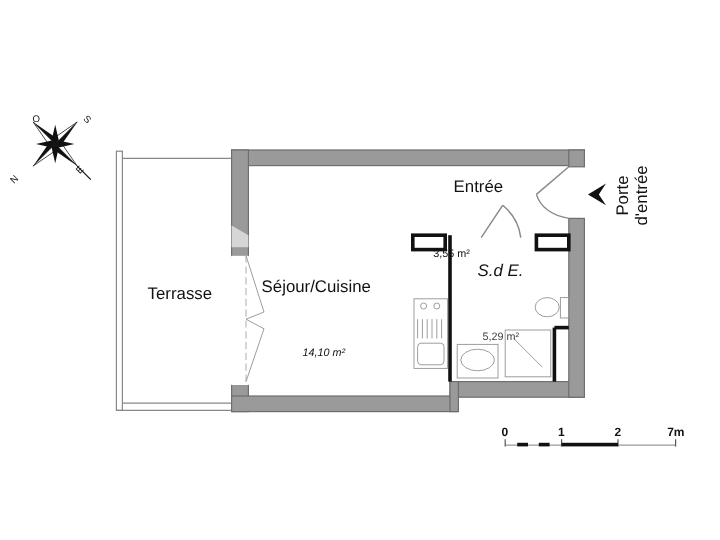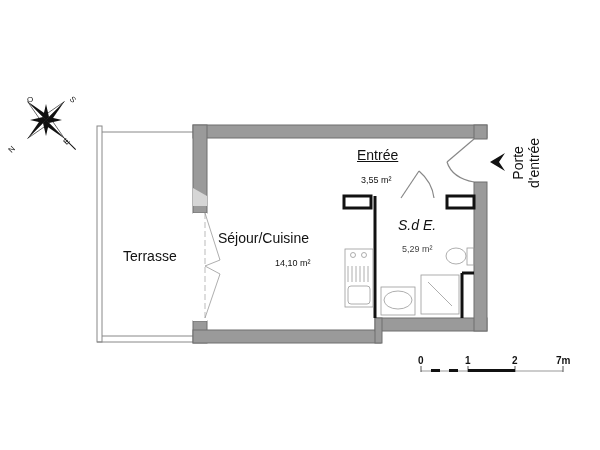--- a/index.html
+++ b/index.html
@@ -1,20 +1,20 @@
 <!DOCTYPE html>
 <html><head>
 <meta charset="utf-8">
 <style>
   html, body { margin:0; padding:0; background:#ffffff; }
   body { width:600px; height:450px; position:relative; overflow:hidden; font-family:"Liberation Sans", sans-serif; }
   svg { position:absolute; left:0; top:0; }
   .lbl { position:absolute; color:#111; white-space:nowrap; font-family:"Liberation Sans", sans-serif; }
   .room { font-size:14px; }
-  .area { font-size:9px; }
+  .area { font-size:9px;margin-top:31px; }
   .compass-l { position:absolute; font-size:8px; color:#111; font-family:"Liberation Sans", sans-serif; }
   .scale-t { position:absolute; font-size:10px; font-weight:bold; color:#111; font-family:"Liberation Sans", sans-serif; }
   .porte { position:absolute; font-size:14px; transform:rotate(-90deg); transform-origin:left top; line-height:16px; text-align:center; color:#111; }
 </style>
 </head>
 <body>
 
 <svg width="600" height="450" viewBox="0 0 600 450">
 
   <g fill="none" stroke="#888" stroke-width="1">
@@ -119,24 +119,24 @@
     <rect x="449" y="369" width="9" height="3" fill="#111"></rect>
     <rect x="468" y="369" width="47" height="3" fill="#111"></rect>
   </g>
 </svg>
 
 <div class="compass-l" style="left:27px;top:95px;">O</div>
 <div class="compass-l" style="left:70px;top:95px;transform:rotate(45deg);">S</div>
 <div class="compass-l" style="left:64px;top:137px;transform:rotate(-45deg);">E</div>
 <div class="compass-l" style="left:9px;top:145px;transform:rotate(-45deg);">N</div>
 
-<div class="lbl room" style="left:123px;top:248px;text-align:right;">Terrasse</div>
+<div class="lbl room" style="left:123px;top:236px;text-align:right;">Terrasse</div>
 <div class="lbl room" style="left:218px;top:230px;">Séjour/Cuisine</div>
-<div class="lbl area" style="left:275px;top:258px;">14,10 m²</div>
-<div class="lbl room" style="left:357px;top:147px;text-decoration:underline;">Entrée</div>
+<div class="lbl area" style="left:252px;top:258px;font-style:italic;">14,10 m²</div>
+<div class="lbl room" style="left:378px;top:147px;">Entrée</div>
 <div class="lbl area" style="left:361px;top:175px;">3,55 m²</div>
 <div class="lbl room" style="left:398px;top:217px;font-style:italic;">S.d E.</div>
 <div class="lbl area" style="left:402px;top:244px;color:#444;">5,29 m²</div>
 
 <div class="porte" style="left:510px;top:188px;">
   <div>Porte</div>
   <div>d'entrée</div>
 </div>
 
 <div class="scale-t" style="left:418px;top:355px;">0</div>

